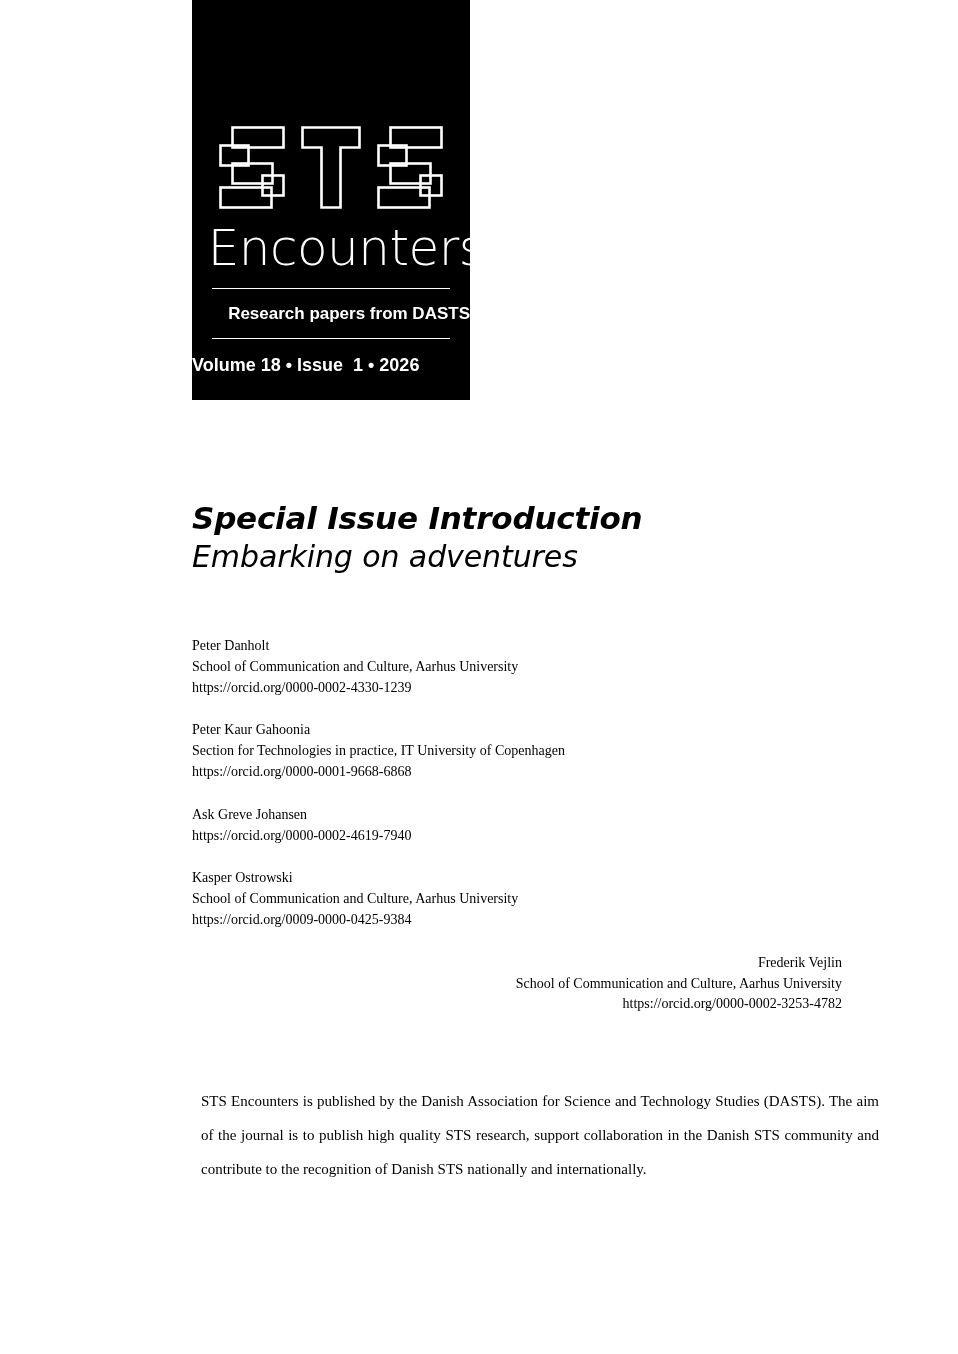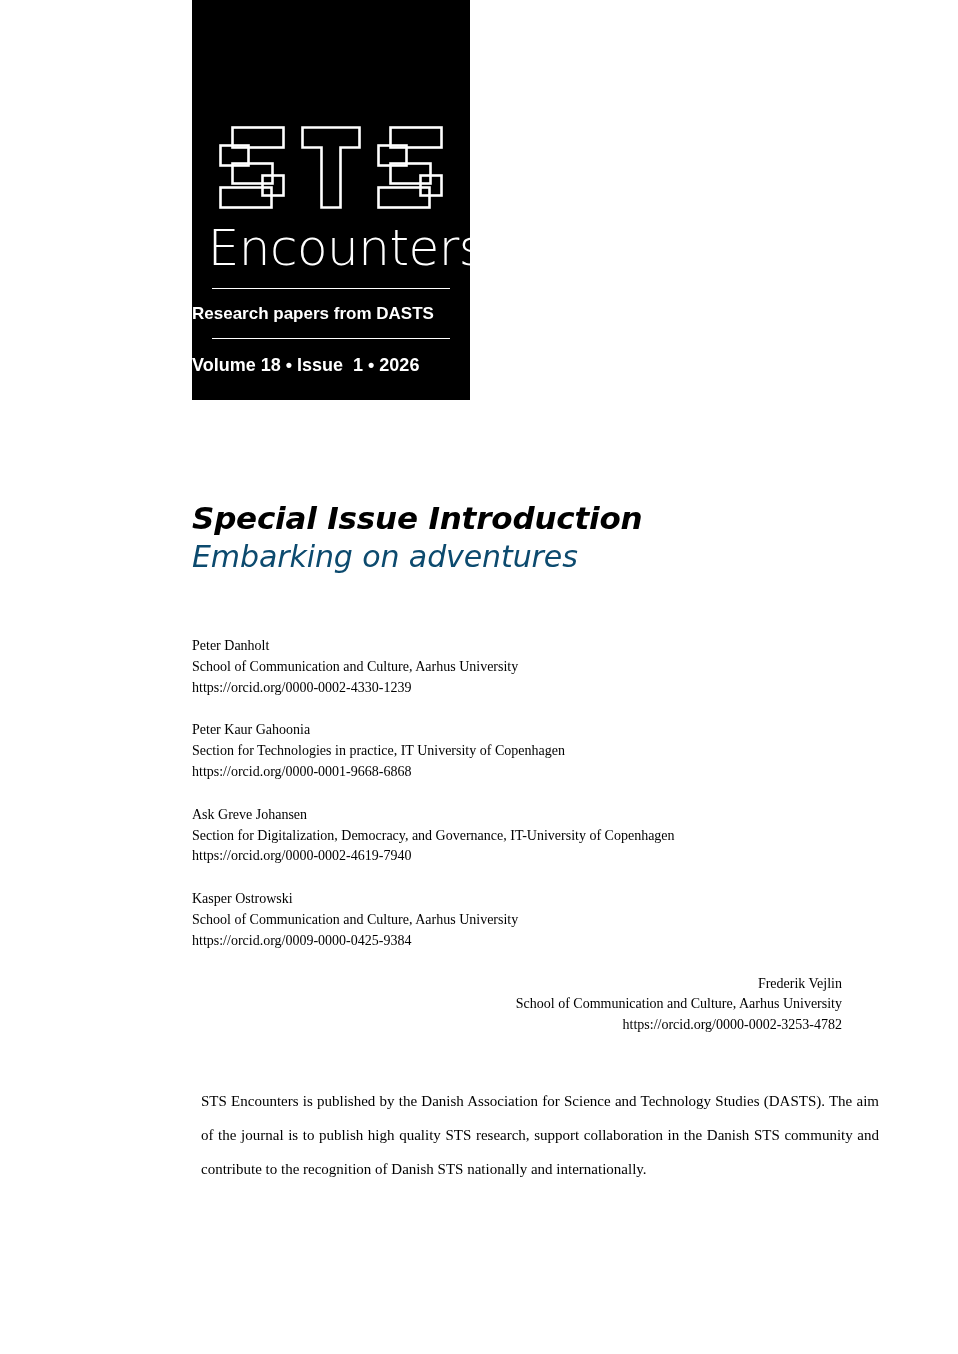--- a/index.html
+++ b/index.html
@@ -65,21 +65,21 @@
     background: #ffffff;
   }
   .logo-rule.rule-top { top: 288px; }
   .logo-rule.rule-bottom { top: 338px; }
 
   .logo-tagline {
     position: absolute;
     left: 0;
     top: 300px;
     width: 278px;
-    text-align: left;
+    text-align: right;
     color: #ffffff;
     font-family: "Liberation Sans", sans-serif;
     font-weight: bold;
     font-size: 17px;
     line-height: 28px;
     white-space: nowrap;
   }
 
   .logo-issue {
     position: absolute;
@@ -112,21 +112,21 @@
     color: #000000;
     margin: 0;
     white-space: nowrap;
   }
   .sub-title {
     font-family: "DejaVu Sans", sans-serif;
     font-weight: normal;
     font-size: 30px;
     line-height: 38px;
     letter-spacing: -0.1px;
-    color: #0c4a6e;
+    color: #000000;
     margin: 0;
     white-space: nowrap;
   }
 
   
   .authors {
     position: absolute;
     left: 192px;
     top: 636px;
     width: 650px;
@@ -214,21 +214,20 @@
   </div>
 
   <div class="author-entry">
     <div class="author-line">Peter Kaur Gahoonia</div>
     <div class="author-line">Section for Technologies in practice, IT University of Copenhagen</div>
     <div class="author-line">https://orcid.org/0000-0001-9668-6868</div>
   </div>
 
   <div class="author-entry">
     <div class="author-line">Ask Greve Johansen</div>
-    <div class="author-line">Section for Digitalization, Democracy, and Governance, IT-University of Copenhagen</div>
     <div class="author-line">https://orcid.org/0000-0002-4619-7940</div>
   </div>
 
   <div class="author-entry">
     <div class="author-line">Kasper Ostrowski</div>
     <div class="author-line">School of Communication and Culture, Aarhus University</div>
     <div class="author-line">https://orcid.org/0009-0000-0425-9384</div>
   </div>
 
   <div class="author-entry">

